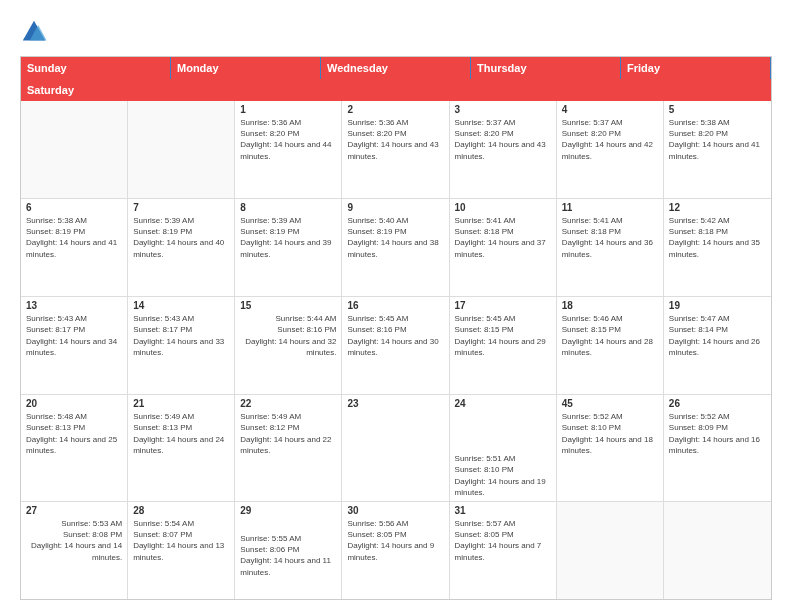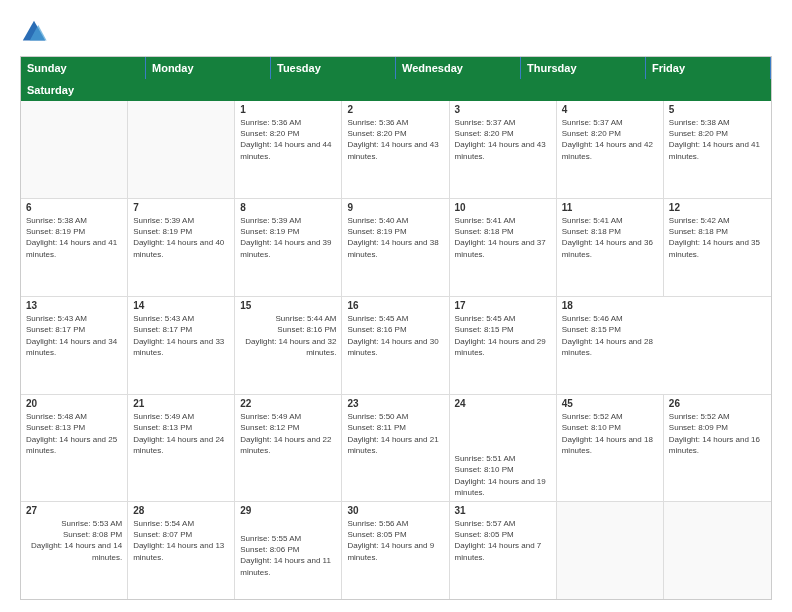--- a/index.html
+++ b/index.html
@@ -55,22 +55,22 @@
       color: #333;
     }
     .calendar {
       flex: 1;
       display: flex;
       flex-direction: column;
       border: 1px solid #ccc;
     }
     .cal-header {
       display: grid;
-      grid-template-columns: repeat(6, 1fr);
-      background: #15803d;
+      grid-template-columns: repeat(5, 1fr);
+      background: #ef4444;
     }
     .cal-header-cell {
       color: #fff;
       font-size: 11px;
       font-weight: bold;
       padding: 5px 6px;
       text-align: left;
       border-right: 1px solid #3a7dc5;
     }
     .cal-header-cell:last-child { border-right: none; }
@@ -127,21 +127,20 @@
     <div class="title-block">
       <div class="title-month"></div>
       <div class="title-location"></div>
     </div>
   </div>
 
   <div class="calendar">
     <div class="cal-header">
     <div class="cal-header-cell">Sunday</div>
         <div class="cal-header-cell">Monday</div>
-        <div class="cal-header-cell">Tuesday</div>
         <div class="cal-header-cell">Wednesday</div>
         <div class="cal-header-cell">Thursday</div>
         <div class="cal-header-cell">Friday</div>
         <div class="cal-header-cell">Saturday</div>
       </div>
     <div class="cal-body">
     <div class="cal-row">
           <div class="cal-cell empty"></div>
           <div class="cal-cell empty"></div>
           <div class="cal-cell">
@@ -249,20 +248,26 @@
             <div class="cell-info" style="white-space: pre-line;">Sunrise: 5:45 AM
 Sunset: 8:15 PM
 Daylight: 14 hours and 29 minutes.</div>
           </div>
           <div class="cal-cell">
             <span class="day-num">18</span>
             <div class="cell-info" style="white-space: pre-line;">Sunrise: 5:46 AM
 Sunset: 8:15 PM
 Daylight: 14 hours and 28 minutes.</div>
           </div>
+          <div class="cal-cell">
+            <span class="day-num">19</span>
+            <div class="cell-info" style="white-space: pre-line;">Sunrise: 5:47 AM
+Sunset: 8:14 PM
+Daylight: 14 hours and 26 minutes.</div>
+          </div>
         </div>
         <div class="cal-row">
           <div class="cal-cell">
             <span class="day-num">20</span>
             <div class="cell-info" style="white-space: pre-line;">Sunrise: 5:48 AM
 Sunset: 8:13 PM
 Daylight: 14 hours and 25 minutes.</div>
           </div>
           <div class="cal-cell">
             <span class="day-num">21</span>
@@ -271,23 +276,20 @@
 Daylight: 14 hours and 24 minutes.</div>
           </div>
           <div class="cal-cell">
             <span class="day-num">22</span>
             <div class="cell-info" style="white-space: pre-line;">Sunrise: 5:49 AM
 Sunset: 8:12 PM
 Daylight: 14 hours and 22 minutes.</div>
           </div>
           <div class="cal-cell">
             <span class="day-num">23</span>
-            <div class="cell-info" style="white-space: pre-line;">Sunrise: 5:50 AM
-Sunset: 8:11 PM
-Daylight: 14 hours and 21 minutes.</div>
           </div>
           <div class="cal-cell">
             <span class="day-num">24</span>
             <div class="cell-info" style="white-space: pre-line; margin-top: 44px;">Sunrise: 5:51 AM
 Sunset: 8:10 PM
 Daylight: 14 hours and 19 minutes.</div>
           </div>
           <div class="cal-cell">
             <span class="day-num">45</span>
             <div class="cell-info" style="white-space: pre-line;">Sunrise: 5:52 AM

